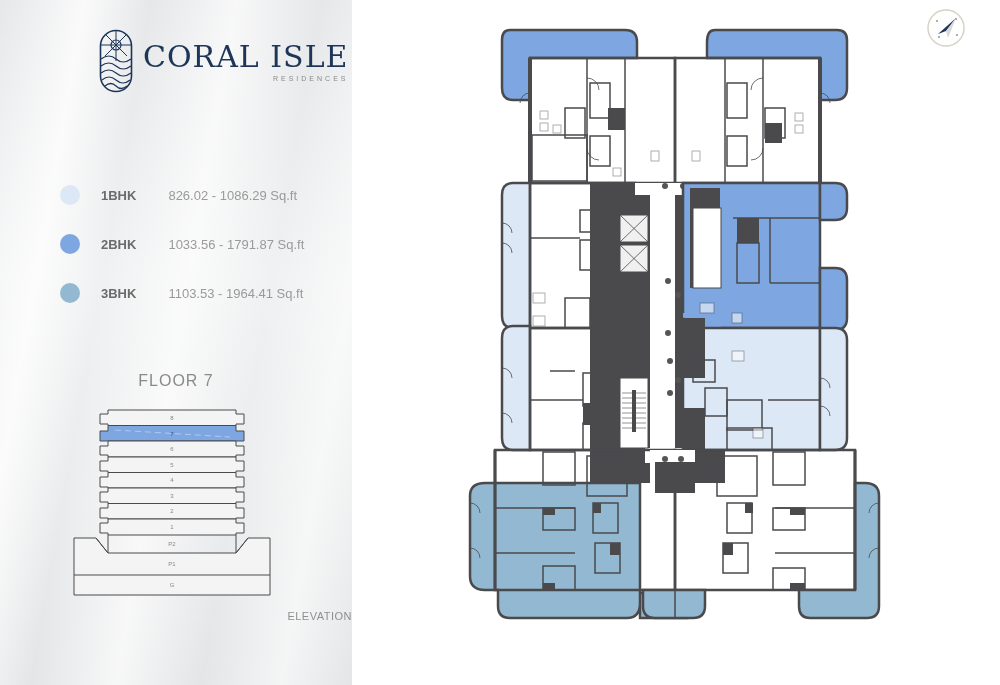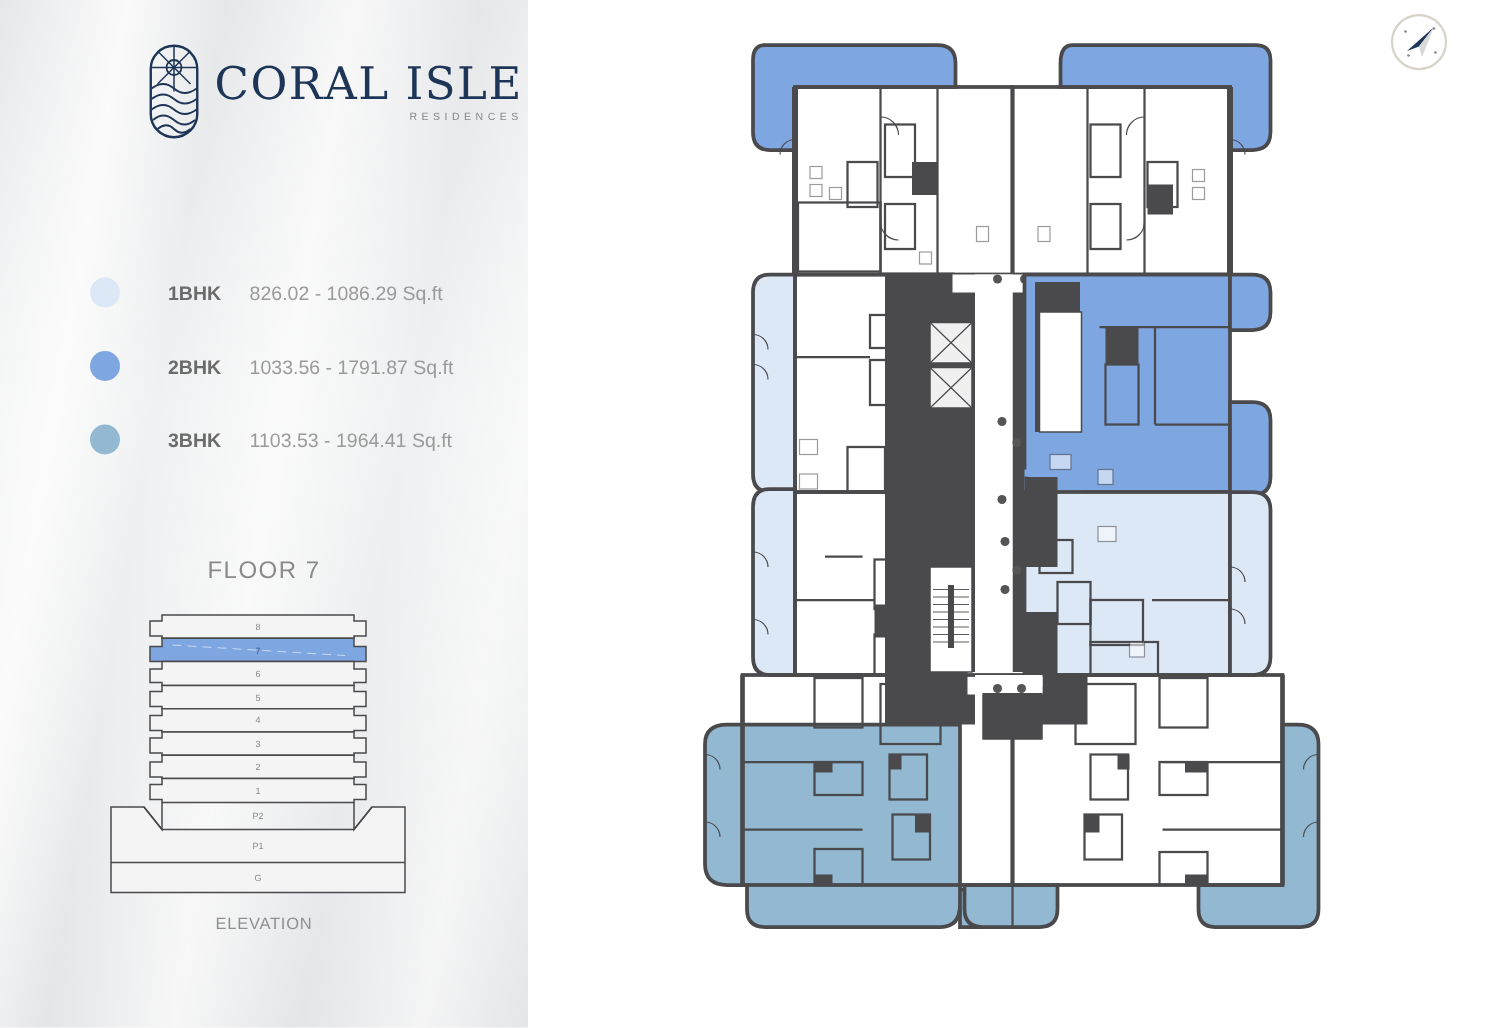--- a/index.html
+++ b/index.html
@@ -7,27 +7,27 @@
   .sidebar{position:absolute;left:0;top:0;width:352px;height:685px;
     background:
       linear-gradient(100deg, rgba(255,255,255,0) 0%, rgba(255,255,255,0.8) 18%, rgba(255,255,255,0) 32%, rgba(255,255,255,0.7) 50%, rgba(255,255,255,0) 68%, rgba(255,255,255,0.6) 85%, rgba(255,255,255,0) 100%),
       linear-gradient(180deg,#e6e7e9 0%,#f0f1f2 40%,#ebeced 70%,#e4e5e7 100%);}
   .logo{position:absolute;left:61px;top:29px;display:flex;align-items:flex-start;padding-left:38px;}
   .logo-mark{width:34px;height:64px;}
   .brand{margin-left:10px;margin-top:12px;}
   .brand-name{font-family:"DejaVu Serif",serif;font-size:30px;letter-spacing:1px;color:#1d3557;line-height:32px;font-weight:normal;}
   .brand-sub{font-family:"Liberation Sans",sans-serif;font-size:7px;letter-spacing:3px;color:#888;text-align:right;margin-top:2px;}
   .legend{position:absolute;left:60px;top:183px;}
-  .legend-row{display:flex;align-items:center;height:24px;margin-bottom:25px;gap:11px;}
+  .legend-row{display:flex;align-items:center;height:24px;margin-bottom:25px;}
   .swatch{width:20px;height:20px;border-radius:50%;margin-right:21px;}
   .lg-type{font-weight:bold;font-size:13px;color:#6b6b6b;margin-right:8px;}
-  .lg-range{font-size:13px;color:#9a9a9a;}
+  .lg-range{font-size:13px;color:#9a9a9a;margin-left:24px;}
   .floor-title{position:absolute;left:0;width:352px;top:372px;text-align:center;font-size:16px;letter-spacing:1px;color:#8a8a8a;}
   .elev{position:absolute;left:70px;top:405px;width:210px;height:200px;}
-  .elev-label{position:absolute;left:0;width:352px;top:610px;text-align:center;font-size:11px;letter-spacing:0.5px;color:#8f8f8f;}
+  .elev-label{position:absolute;left:0;width:352px;top:610px;text-align:right;font-size:11px;letter-spacing:0.5px;color:#8f8f8f;}
   .plan{position:absolute;left:465px;top:28px;width:420px;height:595px;}
   .compass{position:absolute;left:926px;top:8px;width:40px;height:40px;}
 </style>
 </head>
 <body>
 
 <div class="sidebar">
 
   <div class="logo">
     <svg class="logo-mark" viewBox="0 0 34 64">

